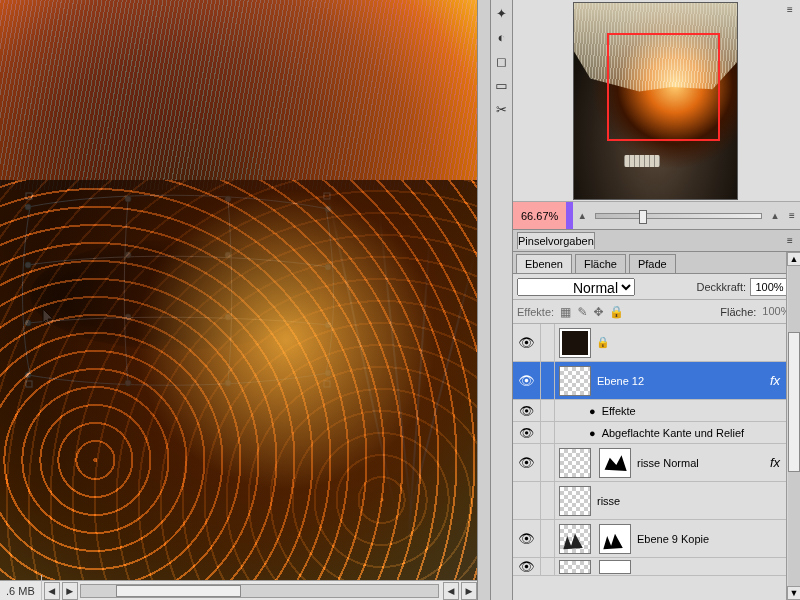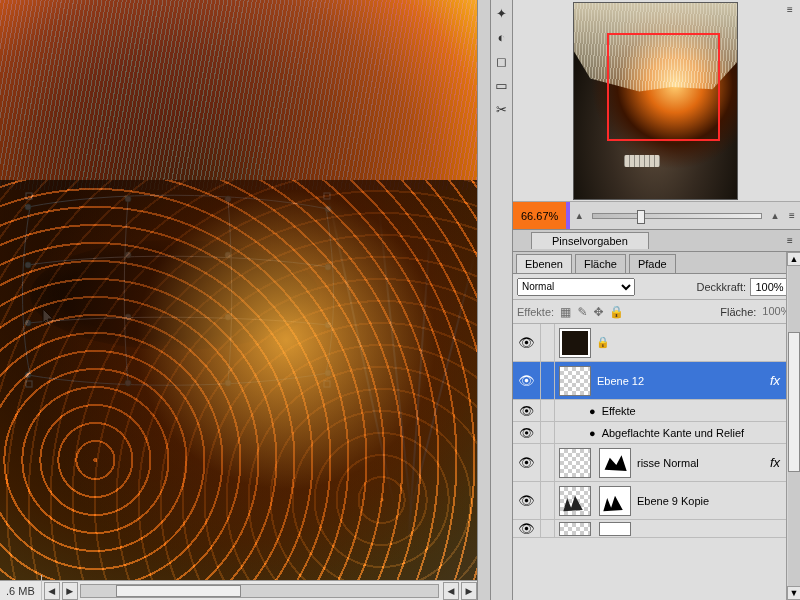--- a/index.html
+++ b/index.html
@@ -57,37 +57,37 @@
       linear-gradient(180deg,#262015 0%, #0a0806 100%);
   }
   .nav-thumb .hair { position:absolute; left:0; top:0; width:100%; height:55%;
     background: repeating-linear-gradient(95deg, rgba(230,225,205,0.5) 0 1px, transparent 1px 3px),
                 linear-gradient(180deg,#cac0a5 0%, #4a4230 100%);
     mix-blend-mode:screen; clip-path: polygon(0 0,100% 0,100% 55%, 85% 80%, 60% 78%, 40% 82%, 10% 70%, 0 45%); }
   .nav-thumb .teeth { position:absolute; left:50px; top:152px; width:36px; height:12px; background:#d8d2c5; border-radius:2px;
      background-image: repeating-linear-gradient(90deg, rgba(0,0,0,0.35) 0 1px, transparent 1px 5px); }
   .nav-marquee { position:absolute; left:94px; top:33px; width:113px; height:108px; border:2px solid #ff2a2a; }
   .nav-footer { position:absolute; left:0; bottom:0; width:100%; height:28px; background:#d6d6d6; border-top:1px solid #a8a8a8; display:flex; align-items:center; font-size:11px; }
-  .nav-footer .zoom-val { padding:0 8px; border-right:4px solid #8b5cf6; height:100%; display:flex; align-items:center; background:#f97316; min-width:56px; }
+  .nav-footer .zoom-val { padding:0 8px; border-right:7px solid #8b5cf6; height:100%; display:flex; align-items:center; background:#fca5a5; min-width:56px; }
   .nav-footer .tri { width:18px; text-align:center; color:#555; cursor:pointer; }
   .nav-footer .slider { flex:1; height:6px; margin:0 4px; background:linear-gradient(90deg,#bbb,#eee); border:1px solid #8a8a8a; position:relative; }
   .nav-footer .slider .knob { position:absolute; left:26%; top:-4px; width:8px; height:14px; background:#efefef; border:1px solid #666; }
   .panel-menu-btn { position:absolute; right:2px; top:2px; width:16px; height:14px; font-size:10px; display:flex; align-items:center; justify-content:center; color:#353535; cursor:pointer; }
 
   
   .brush-tab-row { position:absolute; left:513px; top:230px; width:287px; height:22px; background:#cacaca; border-bottom:1px solid #8a8a8a; display:flex; align-items:center; font-size:11px; }
-  .brush-tab-row .tab { background:#dedede; border:1px solid #8a8a8a; border-bottom:none; padding:2px 20px; margin-left:18px; }
+  .brush-tab-row .tab { background:#dedede; border:1px solid #8a8a8a; border-bottom:none; padding:2px 0; margin-left:4px; }
 
   
   .layers-panel { position:absolute; left:513px; top:252px; width:287px; height:348px; background:#dedede; display:flex; flex-direction:column; }
   .lp-tabs { height:22px; display:flex; align-items:flex-end; background:#cacaca; border-bottom:1px solid #8a8a8a; font-size:11px; }
   .lp-tabs .tab { padding:3px 8px; border:1px solid #8a8a8a; border-bottom:none; background:#cacaca; margin-left:3px; cursor:pointer; }
   .lp-tabs .tab.active { background:#dedede; }
   .lp-controls { height:26px; display:flex; align-items:center; font-size:11px; border-bottom:1px solid #b0b0b0; padding:0 4px; gap:4px; }
-  .lp-controls select { font-size:10px; height:18px; width:118px; }
+  .lp-controls select { font-size:14px; height:18px; width:118px;text-align:right; }
   .lp-controls .lbl { color:#333; }
   .lp-controls .pct { width:46px; height:18px; border:1px solid #8a8a8a; background:#fff; font-size:11px; display:flex; align-items:center; justify-content:center; }
   .lp-controls .pct .ch { font-size:8px; margin-left:3px; color:#555; }
   .lp-lockrow { height:24px; display:flex; align-items:center; font-size:11px; border-bottom:1px solid #b0b0b0; padding:0 4px; gap:6px; color:#6a6a6a; }
   .lp-lockrow .ic { font-size:12px; }
   .lp-lockrow .fill-lbl { margin-left:auto; color:#333; }
 
   .layer-list { flex:1; overflow-y:auto; background:#dedede; }
   .layer-row { display:flex; align-items:center; height:38px; border-bottom:1px solid #bcbcbc; font-size:11px; background:#dedede; }
   .layer-row.selected { background:#3b75d7; color:#fff; }
@@ -286,20 +286,26 @@
       <div class="link"></div>
       <div class="thumb transp"></div>
       <div class="thumb">
           <div class="mini shape1"></div>
         </div>
       <div class="name">risse Normal</div>
       <div class="fx">fx</div>
       <div class="chev">▾</div>
     </div>
 
+    <div class="layer-row">
+      <div class="eye"></div>
+      <div class="link"></div>
+      <div class="thumb transp"></div>
+      <div class="name">risse</div>
+    </div>
 
     <div class="layer-row">
       <div class="eye">👁</div>
       <div class="link"></div>
       <div class="thumb transp">
           <div class="mini shape2" style="background:#222"></div>
         </div>
       <div class="thumb">
           <div class="mini shape2"></div>
         </div>

